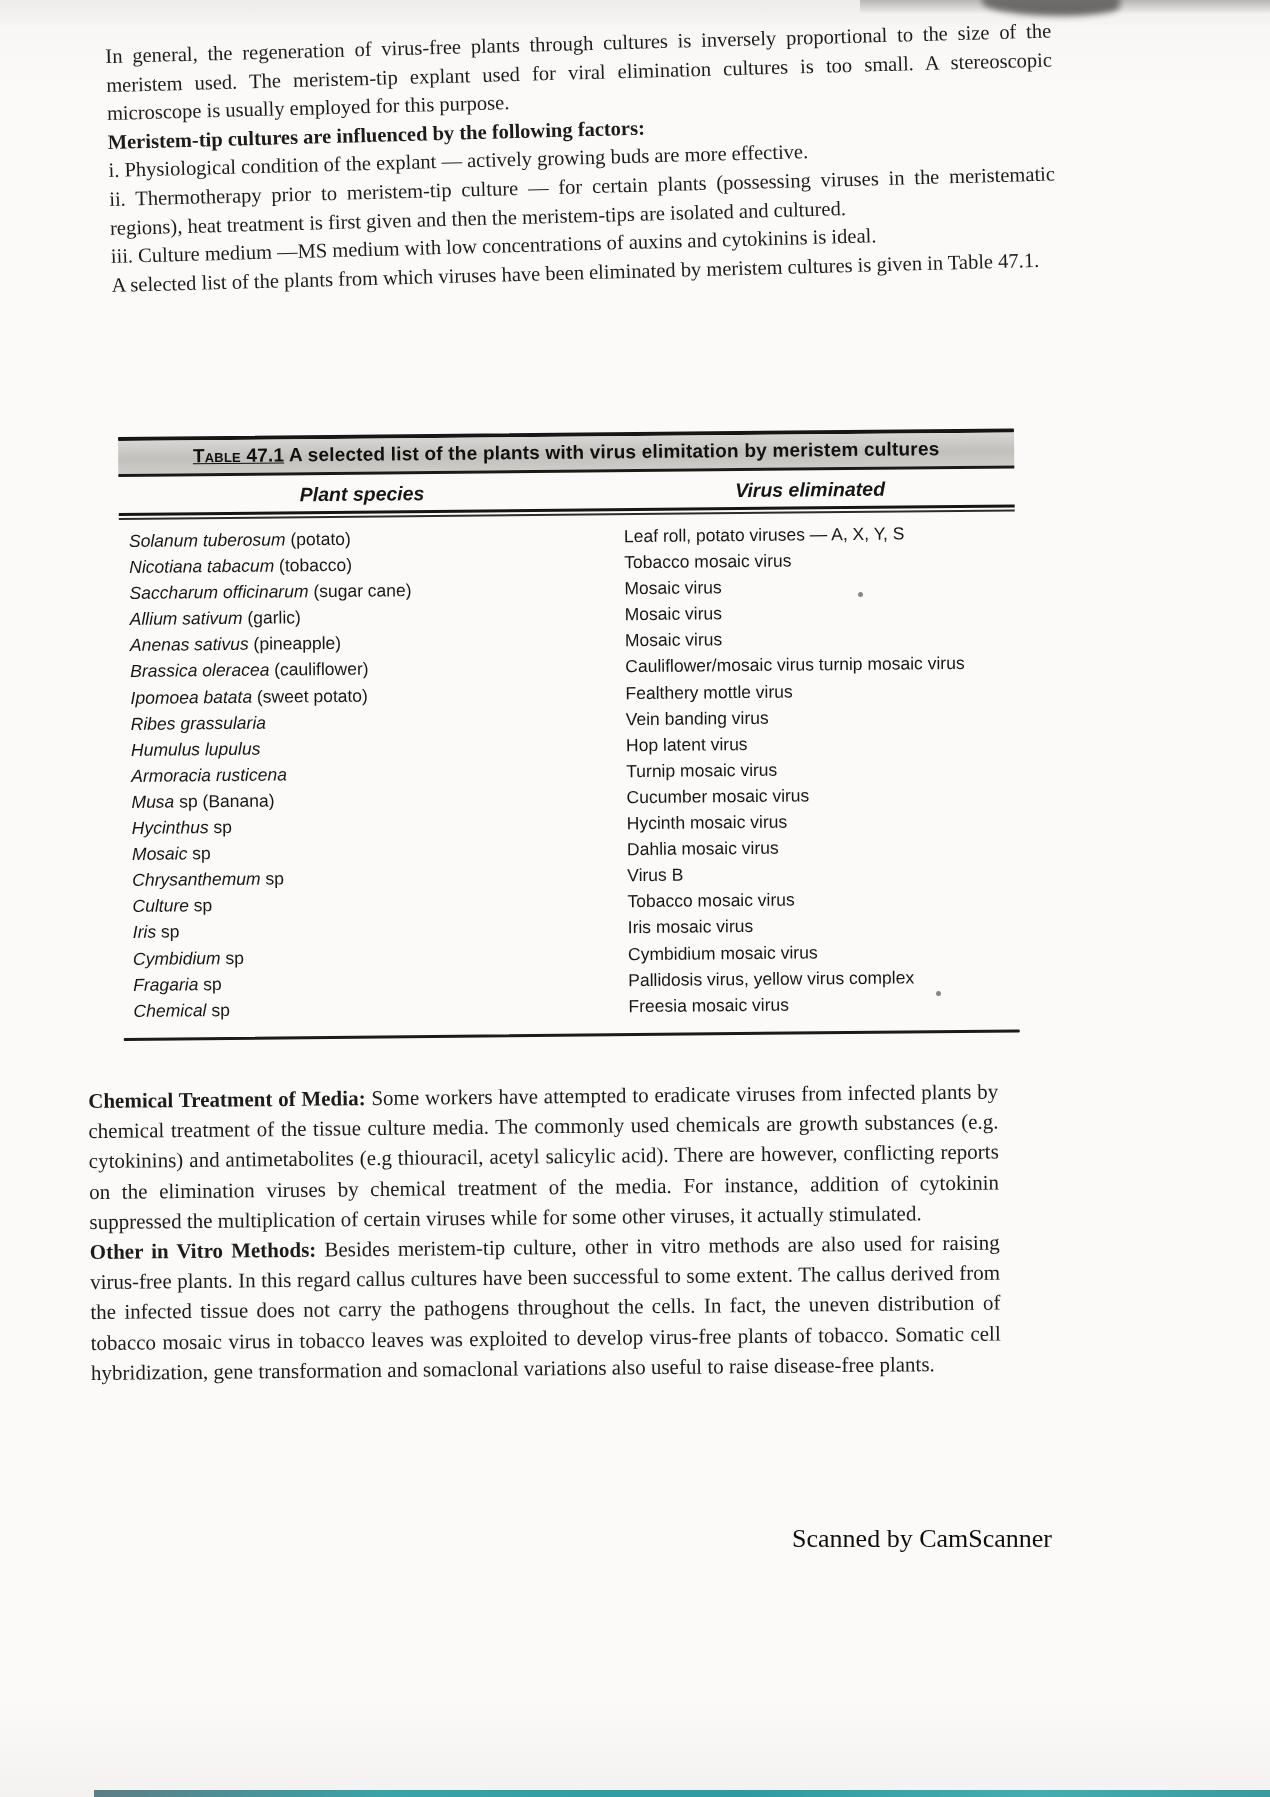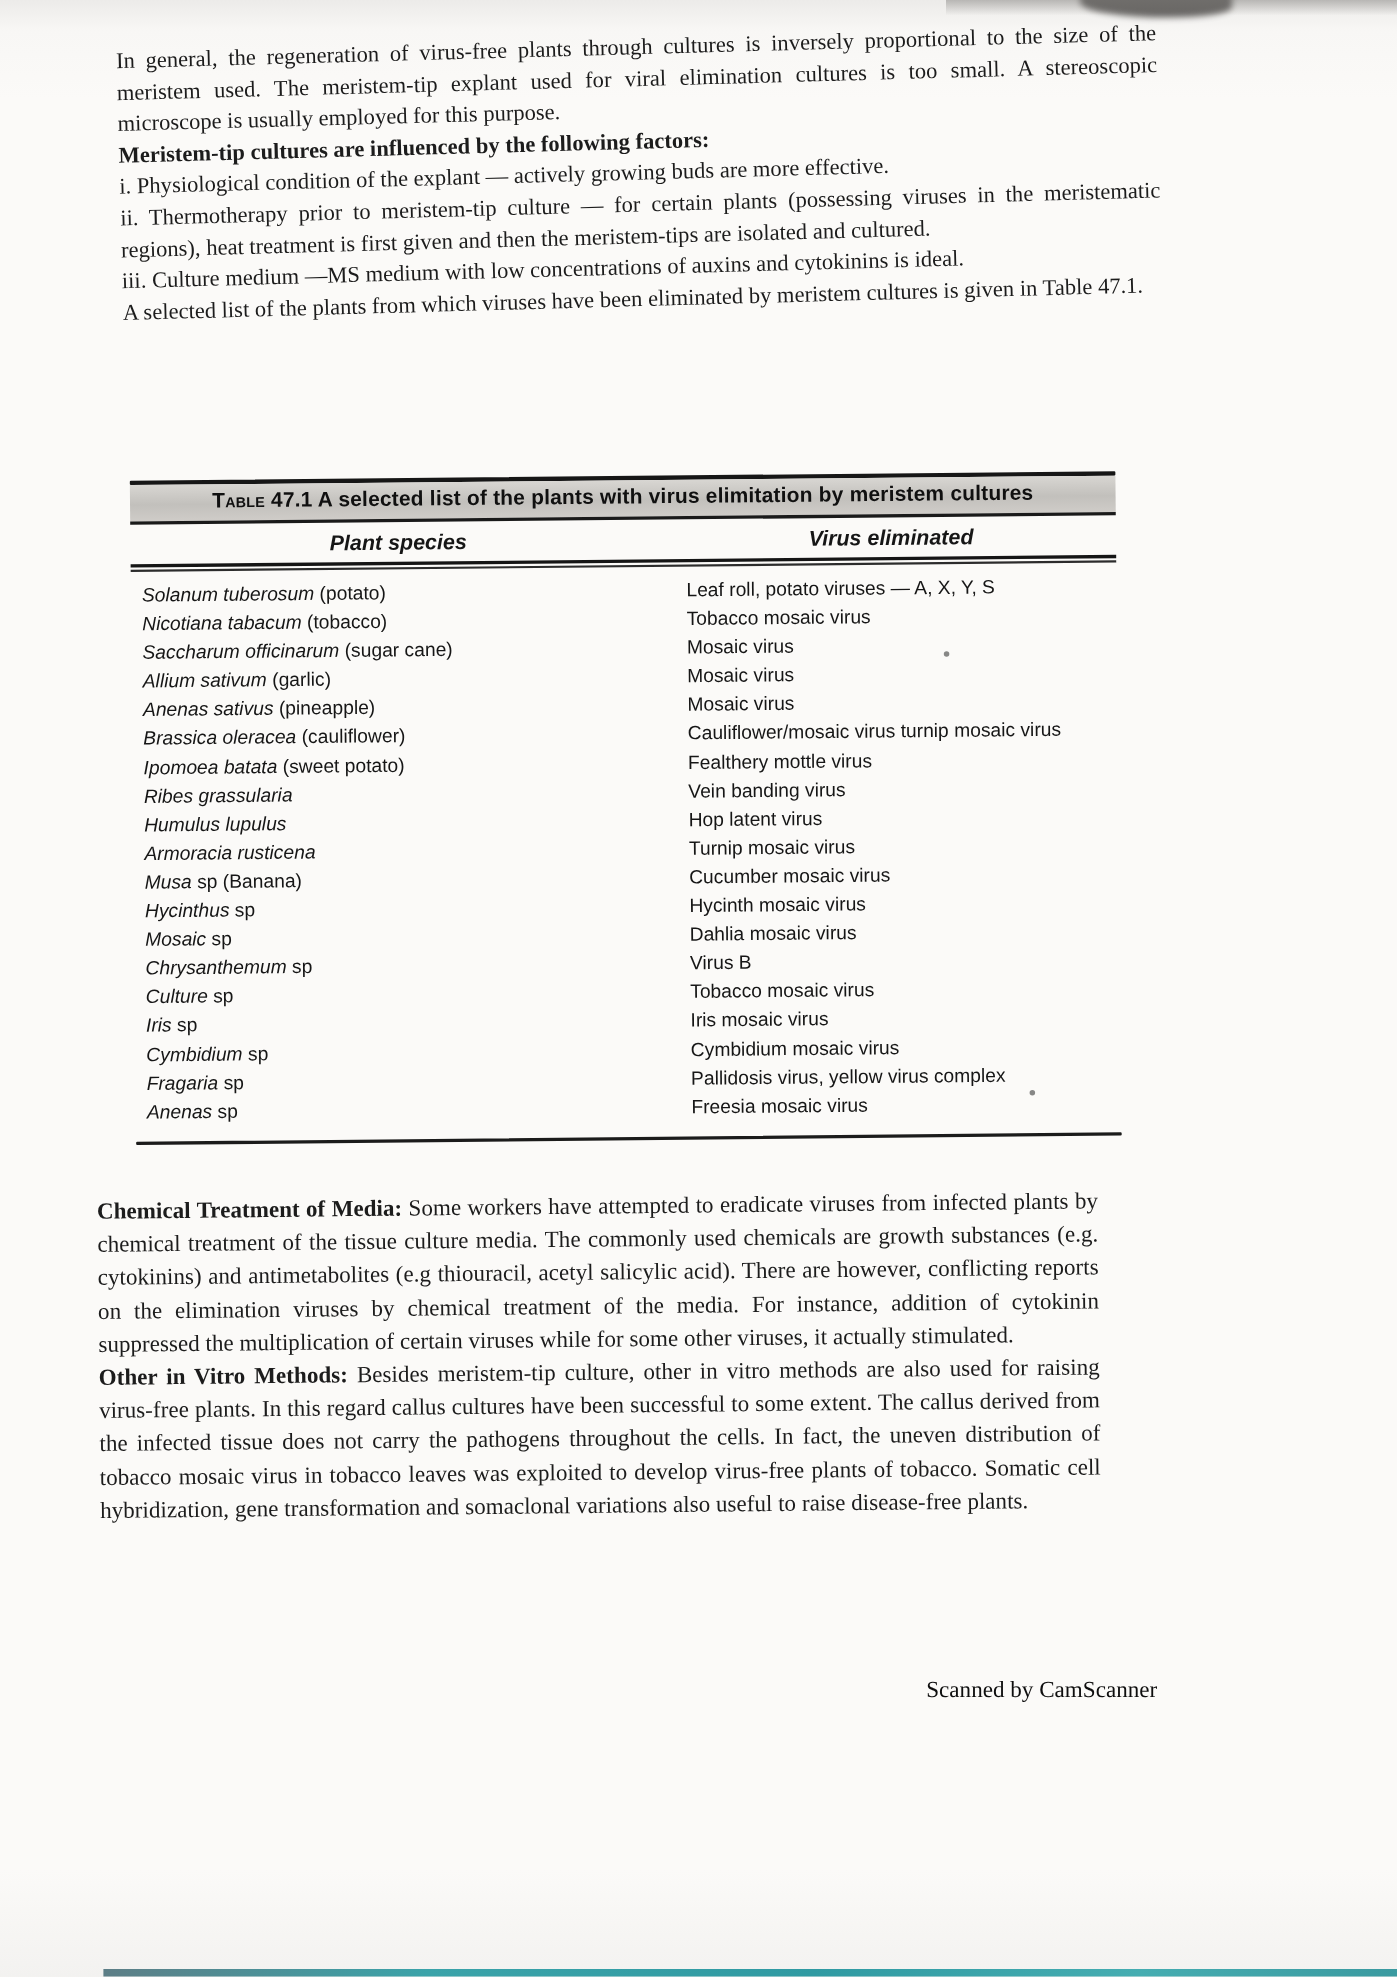--- a/index.html
+++ b/index.html
@@ -42,21 +42,21 @@
   }
   .table-topline{height:4px;background:#161616;border-radius:1px;}
   .table-titlebar{
     background:linear-gradient(180deg,#d8d6d2,#c2c0bc 55%,#cfccc8);
     padding:5px 6px 6px 6px;border-bottom:3px solid #1a1a1a;
     text-align:center;
   }
   .table-title{
     font-weight:bold;font-size:19px;letter-spacing:.2px;color:#101010;
   }
-  .table-title .tl-label{font-variant:small-caps;}
+  .table-title .tl-label{font-variant:small-caps;text-decoration:underline;}
   .thead-row{display:flex;padding:8px 0 5px 0;font-weight:bold;font-style:italic;font-size:19.5px;}
   .th1{width:487px;text-align:center;}
   .th2{flex:1;text-align:center;}
   .thead-rule{height:2.5px;background:#151515;}
   .thead-rule.second{margin-top:2.5px;height:2px;background:#2c2c2c;}
   .tbody{padding:8px 0 10px 0;font-size:17.5px;}
   .trow{display:flex;line-height:26.1px;}
   .cell-species{width:487px;padding-left:10px;}
   .cell-virus{flex:1;padding-left:8px;}
   .sci{font-style:italic;}
@@ -65,21 +65,21 @@
   .sections{
     position:absolute;left:88px;top:1086px;width:910px;
     transform:rotate(-0.6deg);transform-origin:0 0;
     font-size:21px;line-height:30.2px;text-align:justify;
   }
   .sections p{margin:0;}
   .lead{font-weight:bold;}
   
   .footer-credit{
     position:absolute;right:218px;top:1524px;
-    font-size:21px;color:#0e0e0e;font-family:"Liberation Serif", serif;
+    font-size:26px;color:#0e0e0e;font-family:"Liberation Serif", serif;
   }
 </style>
 </head>
 <body>
 
 <div class="page">
 
   <div class="corner-smudge"></div>
   <div class="top-shade"></div>
 
@@ -170,21 +170,21 @@
         </div>
         <div class="trow">
           <div class="cell-species"><span class="sci">Cymbidium</span><span> sp</span></div>
           <div class="cell-virus">Cymbidium mosaic virus</div>
         </div>
         <div class="trow">
           <div class="cell-species"><span class="sci">Fragaria</span><span> sp</span></div>
           <div class="cell-virus">Pallidosis virus, yellow virus complex</div>
         </div>
         <div class="trow">
-          <div class="cell-species"><span class="sci">Anenas</span><span> sp</span></div>
+          <div class="cell-species"><span class="sci">Chemical</span><span> sp</span></div>
           <div class="cell-virus">Freesia mosaic virus</div>
         </div>
       </div>
     <div class="table-bottomline"></div>
   </div>
 
   <div class="speck" style="left:858px;top:592px;"></div>
   <div class="speck" style="left:936px;top:991px;"></div>
 
   <div class="sections">

